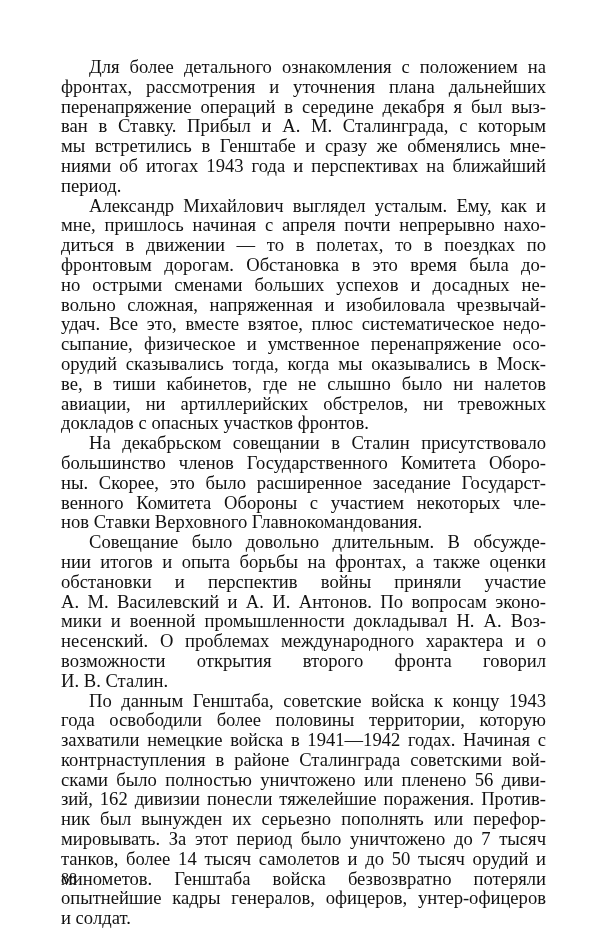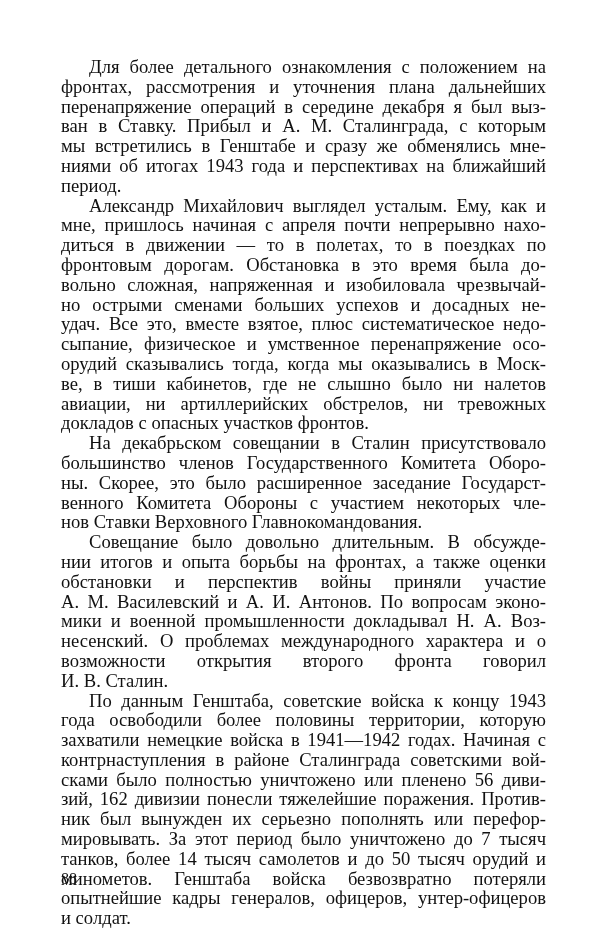--- a/index.html
+++ b/index.html
@@ -47,22 +47,22 @@
     <span class="line">мы встретились в Генштабе и сразу же обменялись мне-</span>
     <span class="line">ниями об итогах 1943 года и перспективах на ближайший</span>
     <span class="line last">период.</span>
   </div>
 
   <div>
     <span class="line indent">Александр Михайлович выглядел усталым. Ему, как и</span>
     <span class="line">мне, пришлось начиная с апреля почти непрерывно нахо-</span>
     <span class="line">диться в движении — то в полетах, то в поездках по</span>
     <span class="line">фронтовым дорогам. Обстановка в это время была до-</span>
+    <span class="line">но острыми сменами больших успехов и досадных не-</span>
     <span class="line">вольно сложная, напряженная и изобиловала чрезвычай-</span>
-    <span class="line">но острыми сменами больших успехов и досадных не-</span>
     <span class="line">удач. Все это, вместе взятое, плюс систематическое недо-</span>
     <span class="line">сыпание, физическое и умственное перенапряжение осо-</span>
     <span class="line">орудий сказывались тогда, когда мы оказывались в Моск-</span>
     <span class="line">ве, в тиши кабинетов, где не слышно было ни налетов</span>
     <span class="line">авиации, ни артиллерийских обстрелов, ни тревожных</span>
     <span class="line last">докладов с опасных участков фронтов.</span>
   </div>
 
   <div>
     <span class="line indent">На декабрьском совещании в Сталин присутствовало</span>

